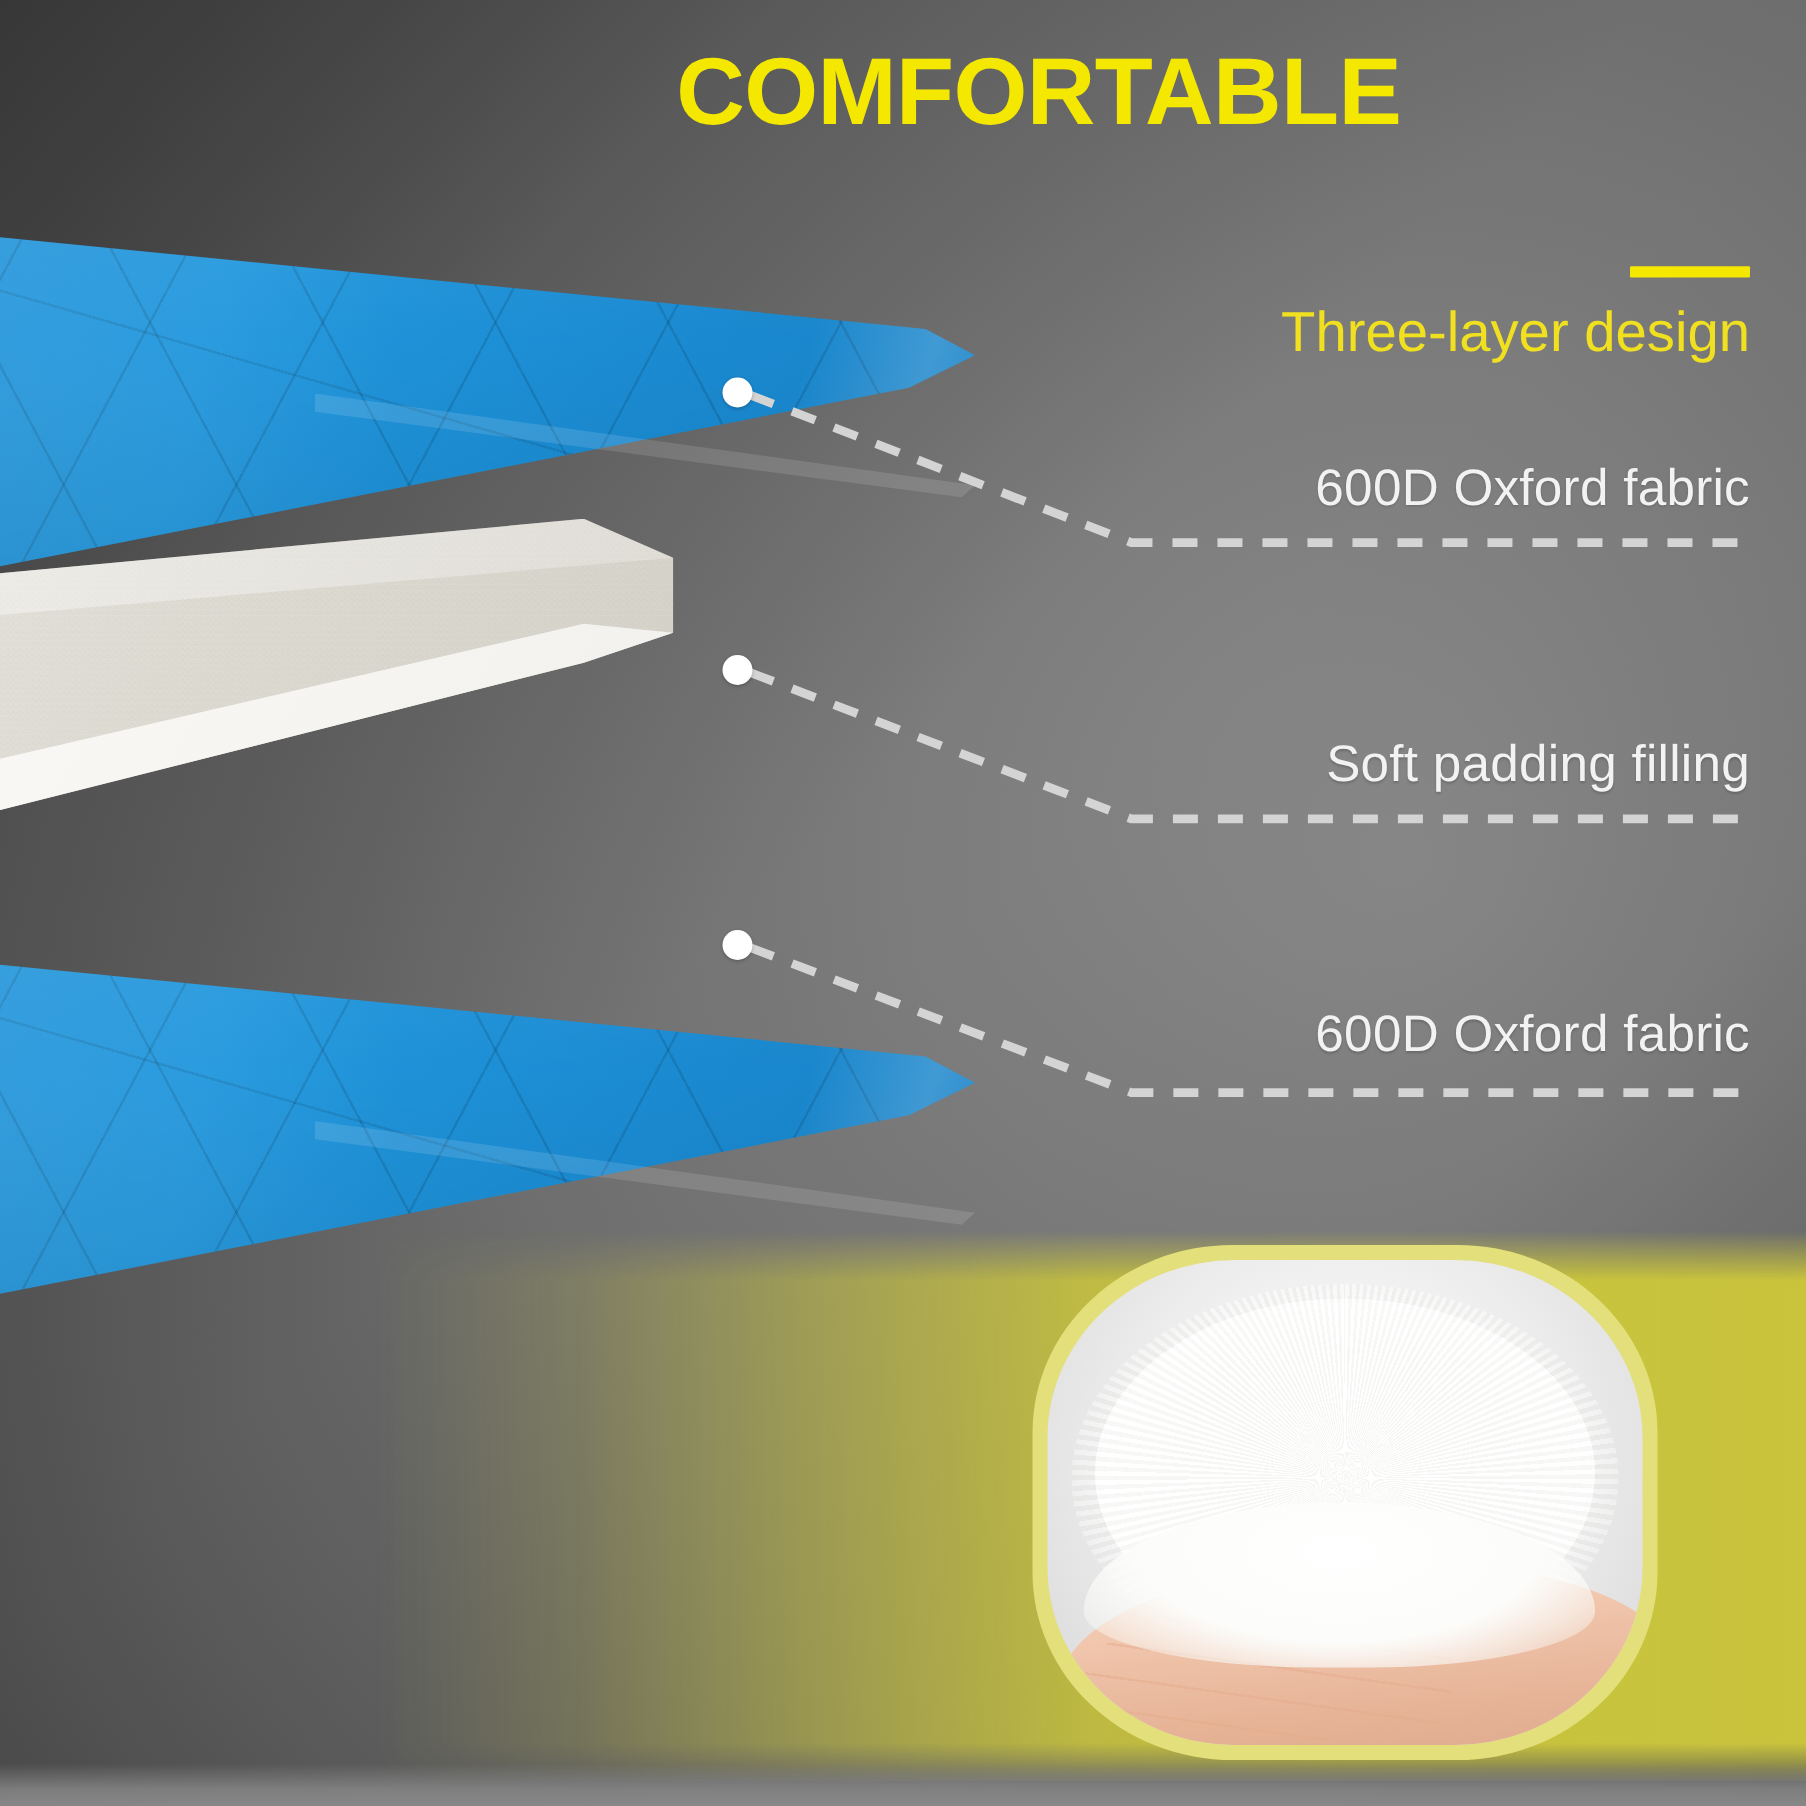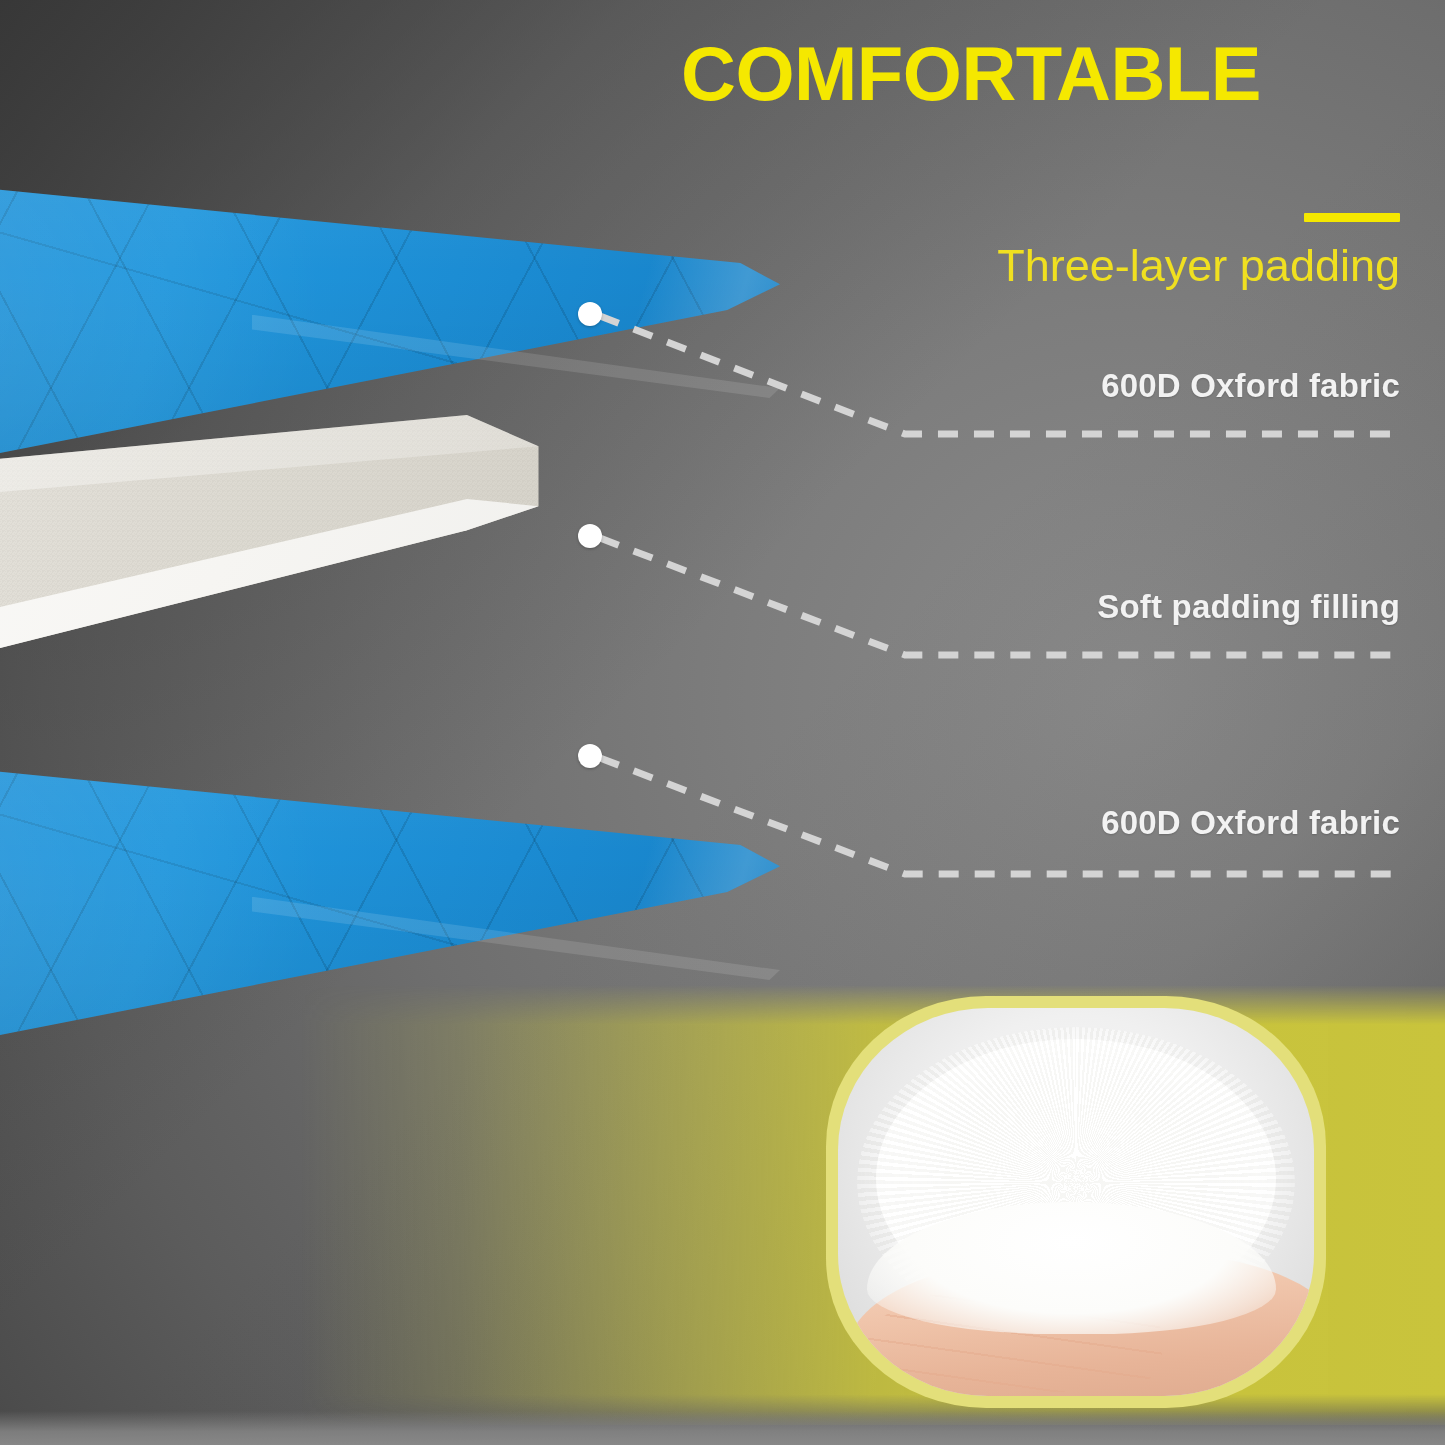--- a/index.html
+++ b/index.html
@@ -158,21 +158,21 @@
     height: 1445px;
     pointer-events: none;
   }
 
   
   .headline {
     position: absolute;
     right: 44px;
     top: 34px;
     width: 860px;
-    text-align: center;
+    text-align: left;
     color: #f5e800;
     font-weight: 700;
     font-size: 76px;
     line-height: 1.04;
     letter-spacing: -0.5px;
   }
   .headline .l2 { display: block; }
 
   .accent-bar {
     position: absolute;
@@ -192,22 +192,22 @@
     font-size: 45px;
     font-weight: 400;
     letter-spacing: 0px;
     text-align: right;
   }
 
   .spec {
     position: absolute;
     right: 45px;
     color: #f2f2f2;
-    font-size: 33px;
-    font-weight: 700;
+    font-size: 41px;
+    font-weight: 400;
     text-align: left;
     letter-spacing: 0.2px;
     text-shadow: 0 1px 2px rgba(0,0,0,0.18);
   }
   .spec-1 { top: 367px; }
   .spec-2 { top: 588px; margin-left: 19px; }
   .spec-3 { top: 804px; }
 
   
   .inset-wrap {
@@ -330,21 +330,21 @@
   <div class="dot" style="left:578px; top:302px;"></div>
   <div class="dot" style="left:578px; top:524px;"></div>
   <div class="dot" style="left:578px; top:744px;"></div>
 
   <div class="headline">
     <span>COMFORTABLE</span>
   </div>
 
   <div class="accent-bar"></div>
 
-  <div class="subtitle">Three-layer padding</div>
+  <div class="subtitle">Three-layer design</div>
 
   <div class="spec spec-1">600D Oxford fabric</div>
   <div class="spec spec-2">Soft padding filling</div>
   <div class="spec spec-3">600D Oxford fabric</div>
 
   <div class="inset-wrap">
     <div class="inset">
       <div class="fluff"></div>
       <div class="fluff-fibers"></div>
       <div class="hand"></div>

